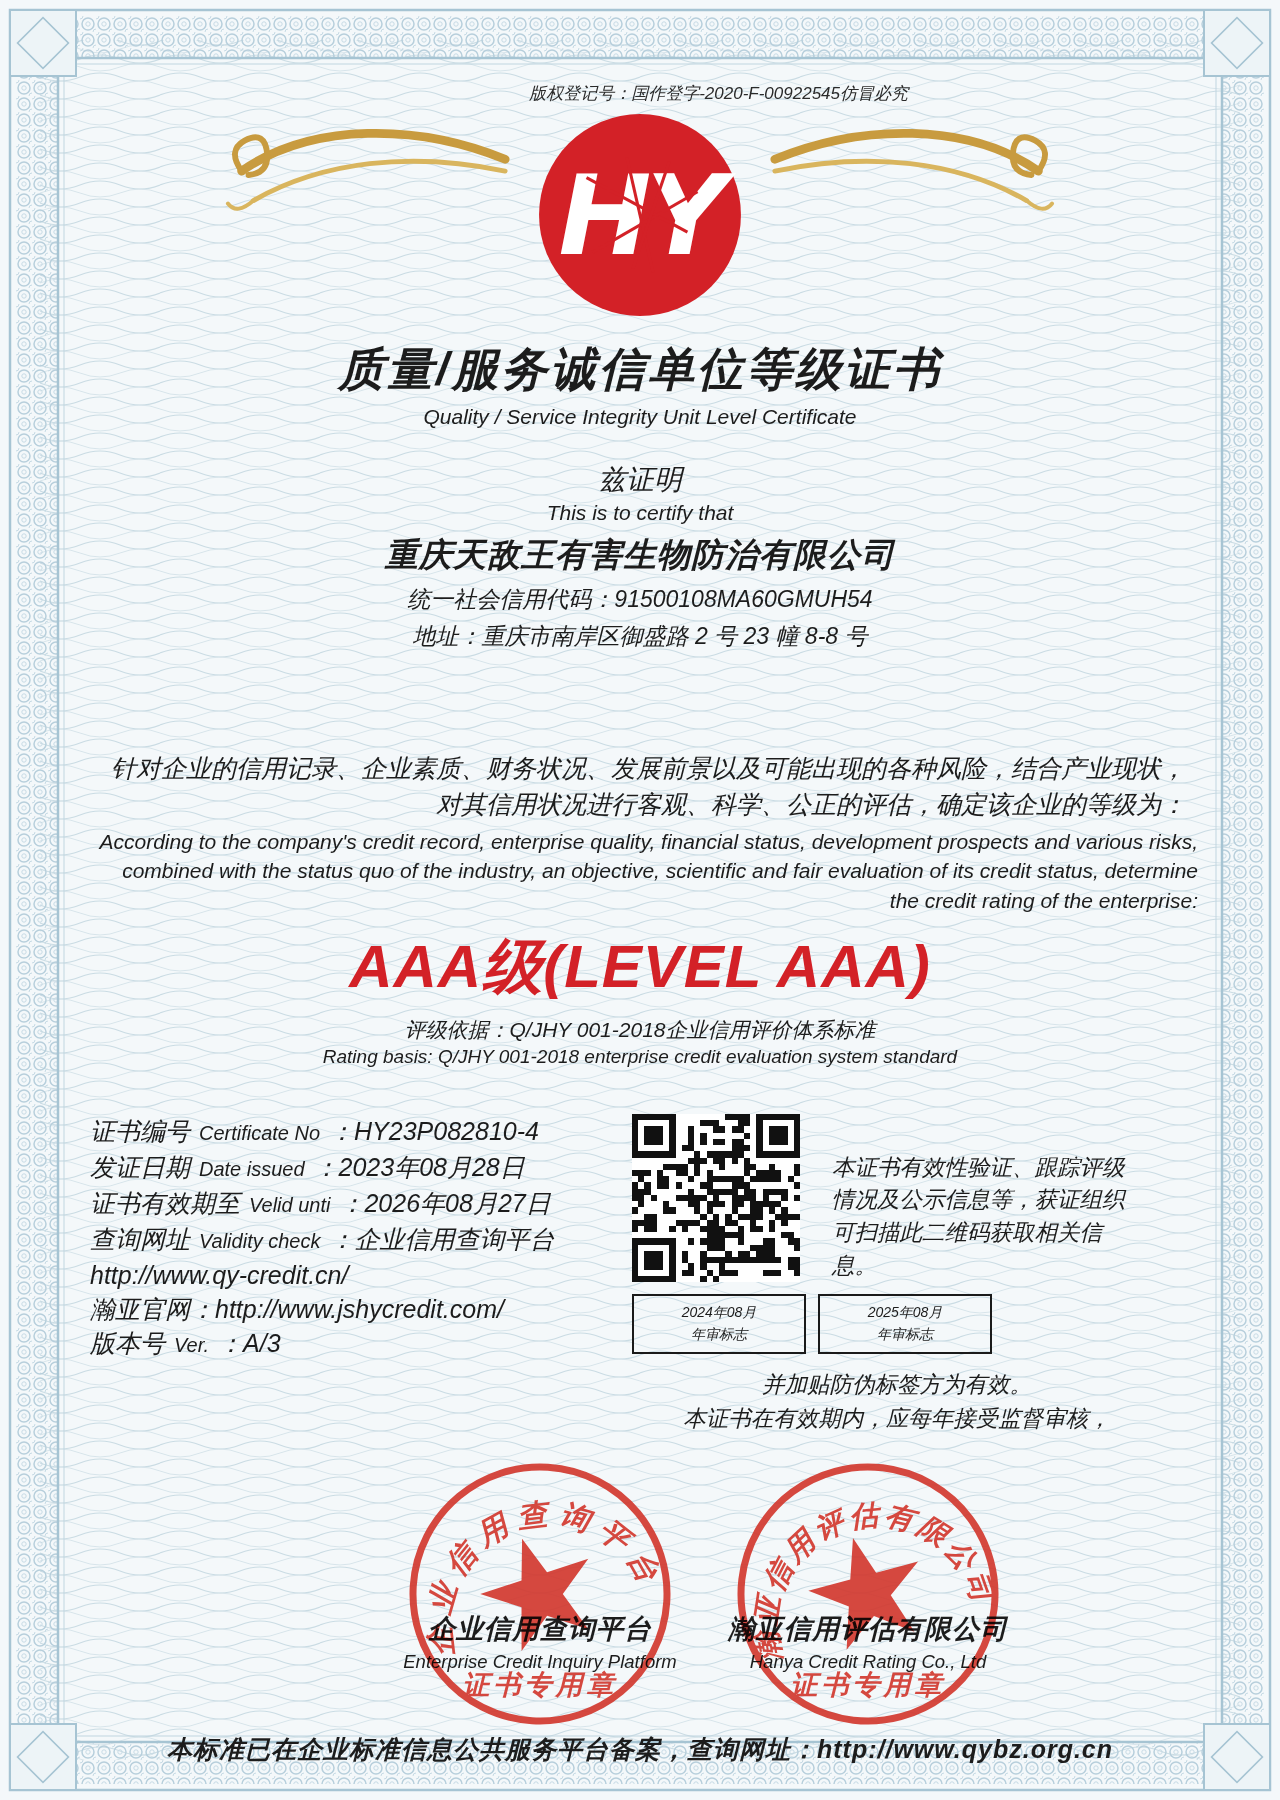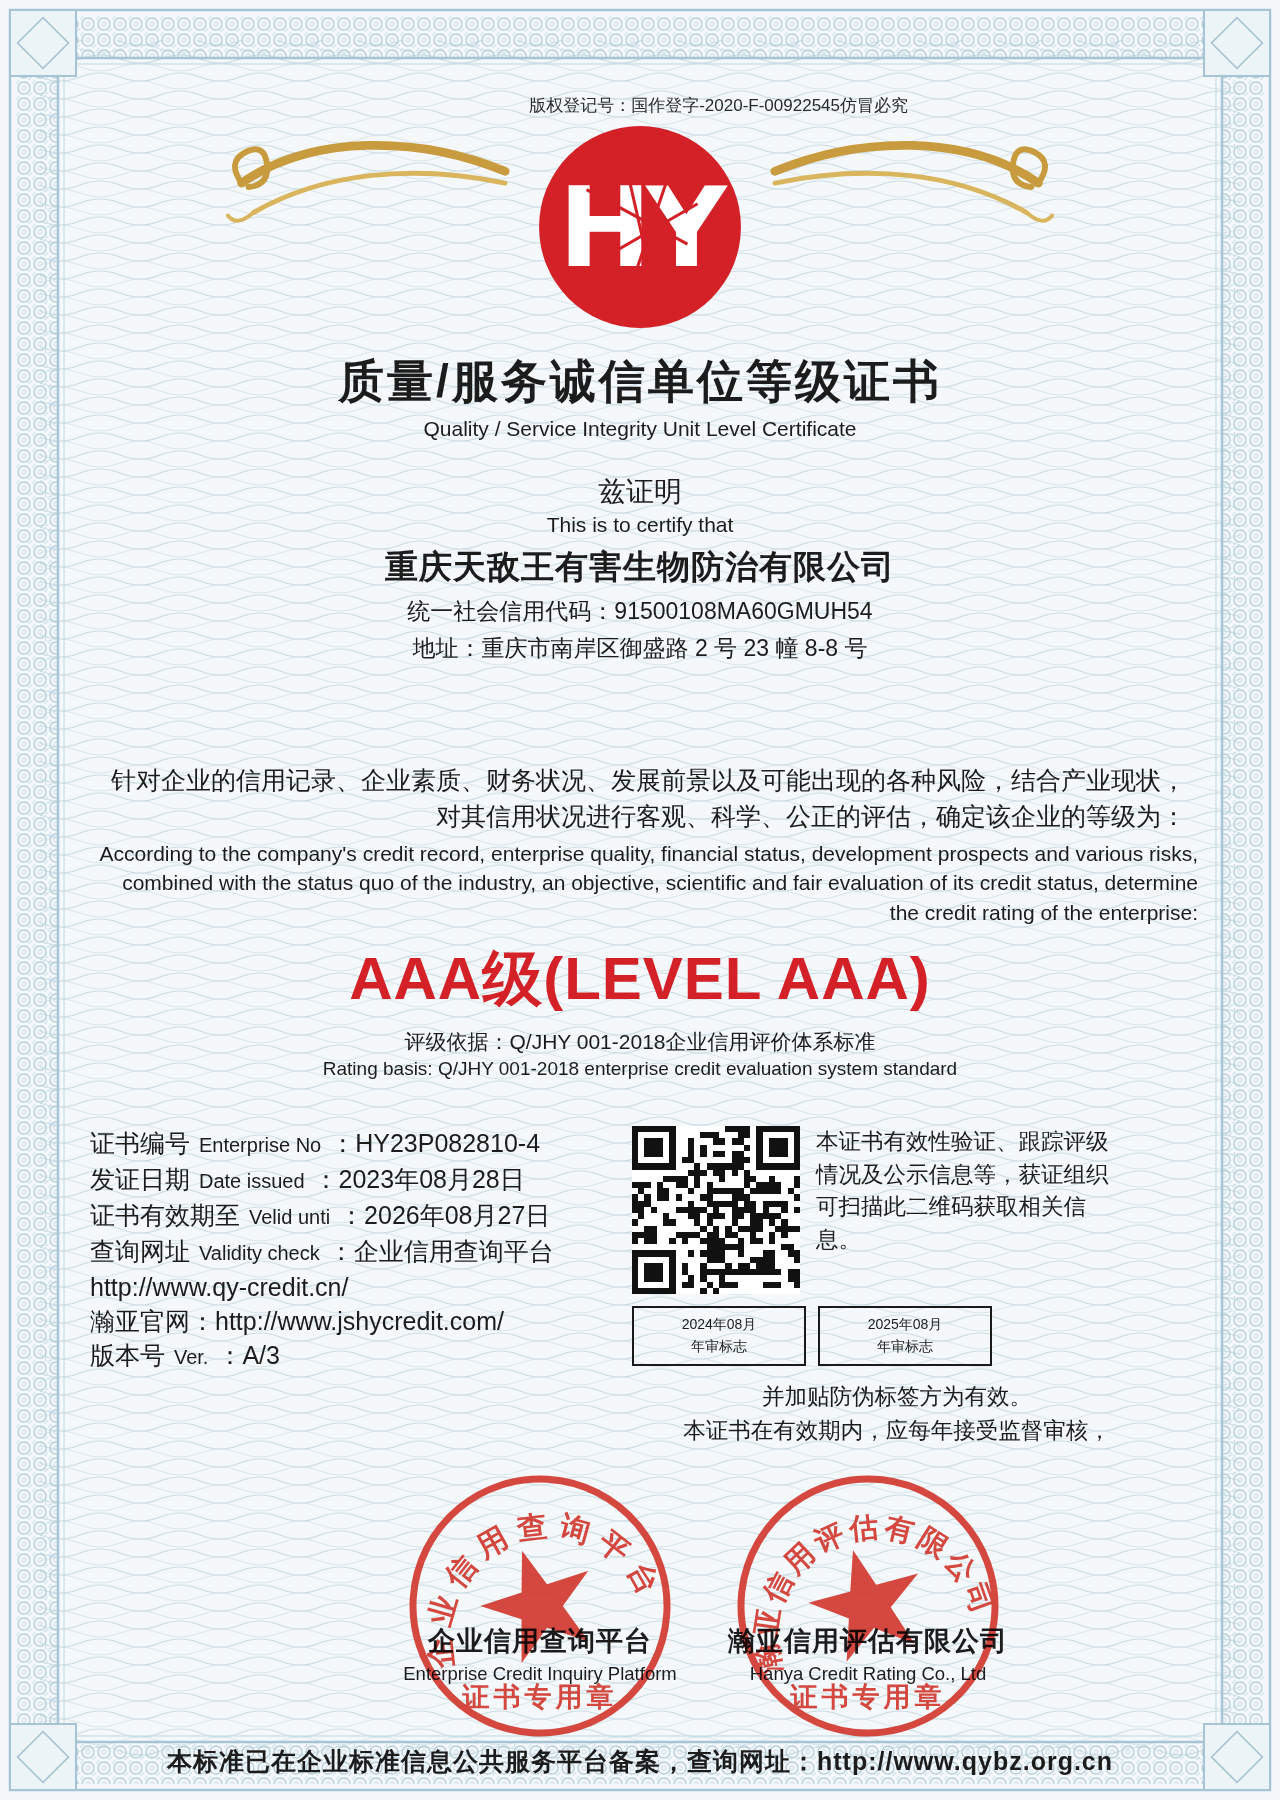--- a/index.html
+++ b/index.html
@@ -1,20 +1,20 @@
 <!DOCTYPE html>
 <html><head>
 <meta charset="utf-8">
 <title>Certificate</title>
 <style>
   html,body{margin:0;padding:0;background:#e8eef2;}
   .page{position:relative;width:1280px;height:1800px;margin:0 auto;overflow:hidden;
         font-family:"Liberation Sans","DejaVu Sans",sans-serif;color:#1c1c1c;background:#f4f8fa;}
   .bg{position:absolute;left:0;top:0;z-index:0;}
-  .content{position:absolute;left:72px;top:68px;width:1136px;z-index:1;text-align:center;}
+  .content{position:absolute;left:72px;top:56px;width:1136px;z-index:1;text-align:center;font-style:italic;}
 
   .copyright{margin-top:26px;text-align:right;padding-right:300px;font-size:17px;color:#2a2a2a;}
   .logo-row{display:flex;align-items:flex-start;justify-content:center;gap:22px;margin-top:4px;height:214px;}
   .flourish{flex:0 0 auto;}
   .flourish.right{transform:scaleX(-1);}
   .title{margin-top:16px;font-size:46px;font-weight:bold;letter-spacing:3px;}
   .subtitle{margin-top:4px;font-size:21px;}
   .certify-zh{margin-top:32px;font-size:28px;}
   .certify-en{margin-top:2px;font-size:21px;}
   .company{margin-top:8px;font-size:33px;font-weight:bold;letter-spacing:1px;}
@@ -23,21 +23,21 @@
   .para-en{margin-top:5px;padding:0 10px 0 18px;text-align:right;font-size:21px;line-height:1.4;}
   .rating{margin-top:12px;font-size:60px;font-weight:bold;letter-spacing:1px;}
   .basis-zh{margin-top:8px;font-size:21px;}
   .basis-en{margin-top:2px;font-size:19px;}
 
   .details-row{display:flex;margin-top:46px;text-align:left;}
   .details-left{width:560px;padding-left:18px;box-sizing:border-box;}
   .detail-line{font-size:25px;line-height:34px;white-space:nowrap;}
   .d-en{font-size:20px;margin:0 2px;}
   .details-right{flex:1;}
-  .qr-row{display:flex;gap:16px;align-items:flex-start;}
+  .qr-row{display:flex;gap:32px;align-items:flex-end;}
   .qr-note{width:300px;font-size:22.5px;line-height:1.45;text-align:left;}
   .boxes-row{display:flex;gap:12px;margin-top:12px;}
   .annual-box{border:2.5px solid #1a1a1a;width:170px;padding:6px 0;text-align:center;
               font-size:14px;line-height:1.55;background:transparent;}
   .supervision{margin-top:14px;width:530px;text-align:center;font-size:22.5px;line-height:1.55;}
 
   .stamps-row{position:relative;height:288px;margin-top:6px;}
   .signatory{position:absolute;width:380px;text-align:center;padding-top:168px;box-sizing:border-box;}
   .sig-left{left:278px;}
   .sig-right{left:606px;}
@@ -135,21 +135,21 @@
     <div class="para-en">According to the company's credit record, enterprise quality, financial status, development prospects and various risks, combined with the status quo of the industry, an objective, scientific and fair evaluation of its credit status, determine the credit rating of the enterprise:</div>
 
     <div class="rating" style="color:#d32127">AAA级(LEVEL AAA)</div>
     <div class="basis-zh">评级依据：Q/JHY 001-2018企业信用评价体系标准</div>
     <div class="basis-en">Rating basis: Q/JHY 001-2018 enterprise credit evaluation system standard</div>
 
     <div class="details-row">
       <div class="details-left">
         <div class="detail-line">
           <span class="d-zh">证书编号</span>
-          <span class="d-en">Enterprise No</span>
+          <span class="d-en">Certificate No</span>
           <span class="d-val">：HY23P082810-4</span>
         </div>
         <div class="detail-line">
           <span class="d-zh">发证日期</span>
           <span class="d-en">Date issued</span>
           <span class="d-val">：2023年08月28日</span>
         </div>
         <div class="detail-line">
           <span class="d-zh">证书有效期至</span>
           <span class="d-en">Velid unti</span>

